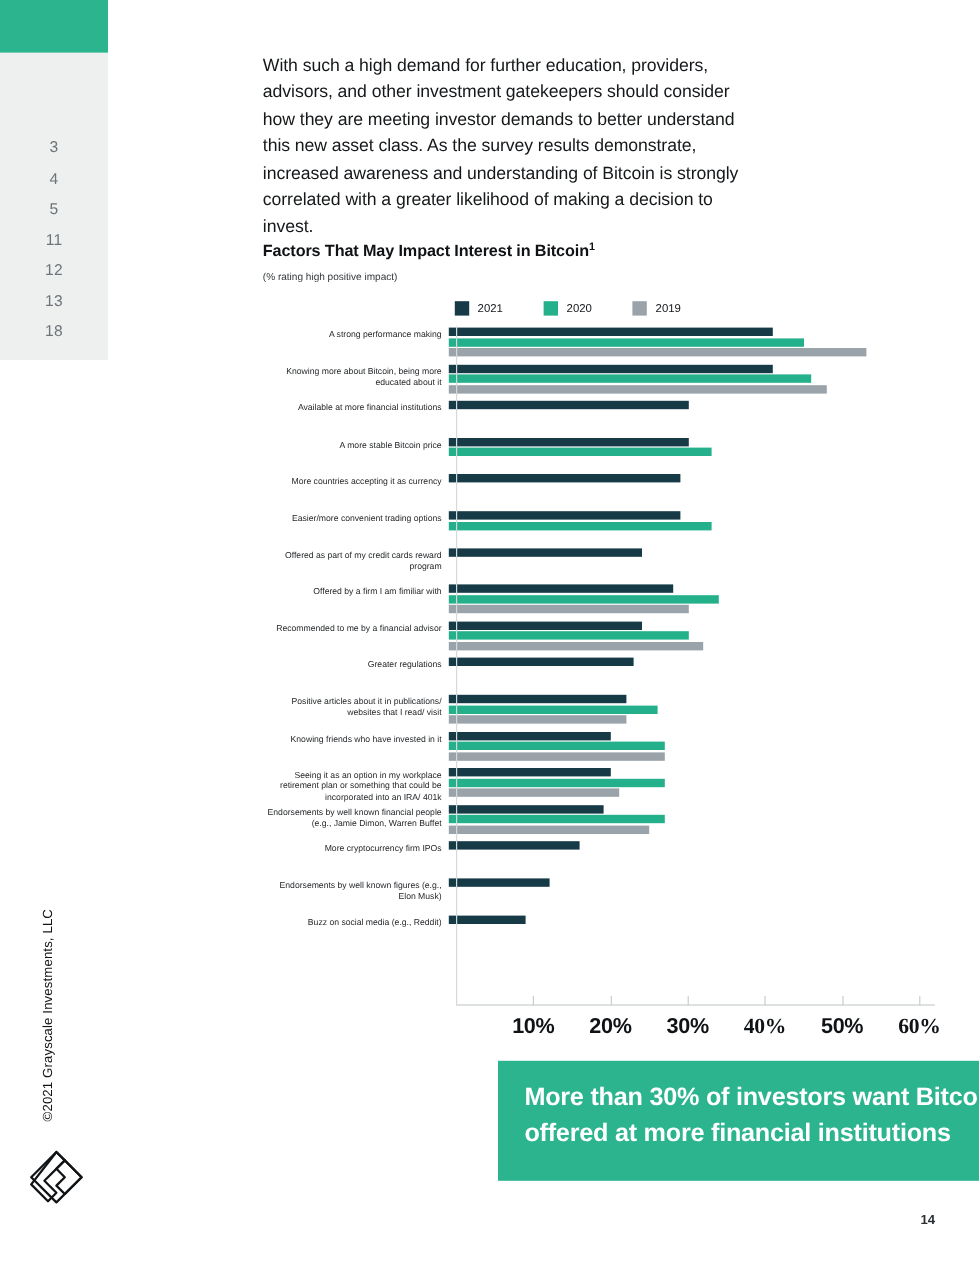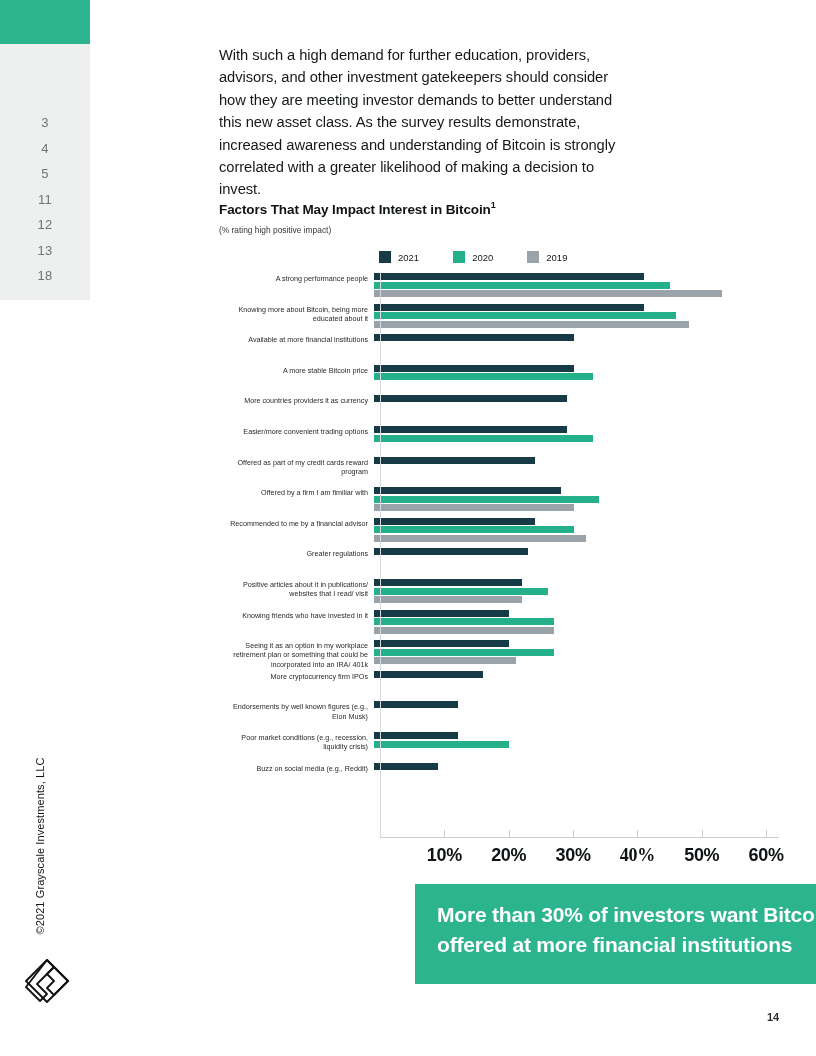--- a/index.html
+++ b/index.html
@@ -219,21 +219,21 @@
       </div>
       <div class="legend-item">
         <span class="legend-swatch" style="background:#9ba3aa"></span>
         <span class="legend-label">2019</span>
       </div>
     </div>
 
     <div id="plot">
       <div id="rows">
           <div class="row">
-            <div class="row-label">A strong performance people</div>
+            <div class="row-label">A strong performance making</div>
             <div class="bars">
               <div class="bar b2021" style="width: 270.29px;"></div>
               <div class="bar b2020" style="width: 296.032px;"></div>
               <div class="bar b2019" style="width: 347.516px;"></div>
             </div>
           </div>
           <div class="row">
             <div class="row-label">Knowing more about Bitcoin, being more educated about it</div>
             <div class="bars">
               <div class="bar b2021" style="width: 270.29px;"></div>
@@ -251,21 +251,21 @@
           </div>
           <div class="row">
             <div class="row-label">A more stable Bitcoin price</div>
             <div class="bars">
               <div class="bar b2021" style="width: 199.5px;"></div>
               <div class="bar b2020" style="width: 218.806px;"></div>
               <div class="bar empty" style="width: 0px; height: 7px;"></div>
             </div>
           </div>
           <div class="row">
-            <div class="row-label">More countries providers it as currency</div>
+            <div class="row-label">More countries accepting it as currency</div>
             <div class="bars">
               <div class="bar b2021" style="width: 193.065px;"></div>
               <div class="bar empty" style="width: 0px; height: 7px;"></div>
               <div class="bar empty" style="width: 0px; height: 7px;"></div>
             </div>
           </div>
           <div class="row">
             <div class="row-label">Easier/more convenient trading options</div>
             <div class="bars">
               <div class="bar b2021" style="width: 193.065px;"></div>
@@ -323,40 +323,40 @@
           </div>
           <div class="row">
             <div class="row-label">Seeing it as an option in my workplace retirement plan or something that could be incorporated into an IRA/ 401k</div>
             <div class="bars">
               <div class="bar b2021" style="width: 135.145px;"></div>
               <div class="bar b2020" style="width: 180.194px;"></div>
               <div class="bar b2019" style="width: 141.581px;"></div>
             </div>
           </div>
           <div class="row">
+            <div class="row-label">Endorsements by well known financial people (e.g., Jamie Dimon, Warren Buffet</div>
+            <div class="bars">
+              <div class="bar b2021" style="width: 128.71px;"></div>
+              <div class="bar b2020" style="width: 180.194px;"></div>
+              <div class="bar b2019" style="width: 167.323px;"></div>
+            </div>
+          </div>
+          <div class="row">
             <div class="row-label">More cryptocurrency firm IPOs</div>
             <div class="bars">
               <div class="bar b2021" style="width: 109.403px;"></div>
               <div class="bar empty" style="width: 0px; height: 7px;"></div>
               <div class="bar empty" style="width: 0px; height: 7px;"></div>
             </div>
           </div>
           <div class="row">
             <div class="row-label">Endorsements by well known figures (e.g., Elon Musk)</div>
             <div class="bars">
               <div class="bar b2021" style="width: 83.6613px;"></div>
               <div class="bar empty" style="width: 0px; height: 7px;"></div>
-              <div class="bar empty" style="width: 0px; height: 7px;"></div>
-            </div>
-          </div>
-          <div class="row">
-            <div class="row-label">Poor market conditions (e.g., recession, liquidity crisis)</div>
-            <div class="bars">
-              <div class="bar b2021" style="width: 83.6613px;"></div>
-              <div class="bar b2020" style="width: 135.145px;"></div>
               <div class="bar empty" style="width: 0px; height: 7px;"></div>
             </div>
           </div>
           <div class="row">
             <div class="row-label">Buzz on social media (e.g., Reddit)</div>
             <div class="bars">
               <div class="bar b2021" style="width: 64.3548px;"></div>
               <div class="bar empty" style="width: 0px; height: 7px;"></div>
               <div class="bar empty" style="width: 0px; height: 7px;"></div>
             </div>
@@ -371,21 +371,21 @@
           <div class="tick" style="left: 418.419px;"></div>
           <div class="tick" style="left: 482.774px;"></div>
           <div class="tick" style="left: 547.129px;"></div>
         </div>
       <div id="xlabels">
           <div class="xlabel" style="left: 225.355px;">10%</div>
           <div class="xlabel" style="left: 289.71px;">20%</div>
           <div class="xlabel" style="left: 354.065px;">30%</div>
           <div class="xlabel" style="left: 418.419px; font-family: Liberation Serif, serif;">40%</div>
           <div class="xlabel" style="left: 482.774px;">50%</div>
-          <div class="xlabel" style="left: 547.129px;">60%</div>
+          <div class="xlabel" style="left: 547.129px; font-family: Liberation Serif, serif;">60%</div>
         </div>
     </div>
 
     <div id="callout">
       <div id="callout-text">More than 30% of investors want Bitcoin offered at more financial institutions</div>
     </div>
 
   </div>
 
   <div id="pagenum">14</div>

